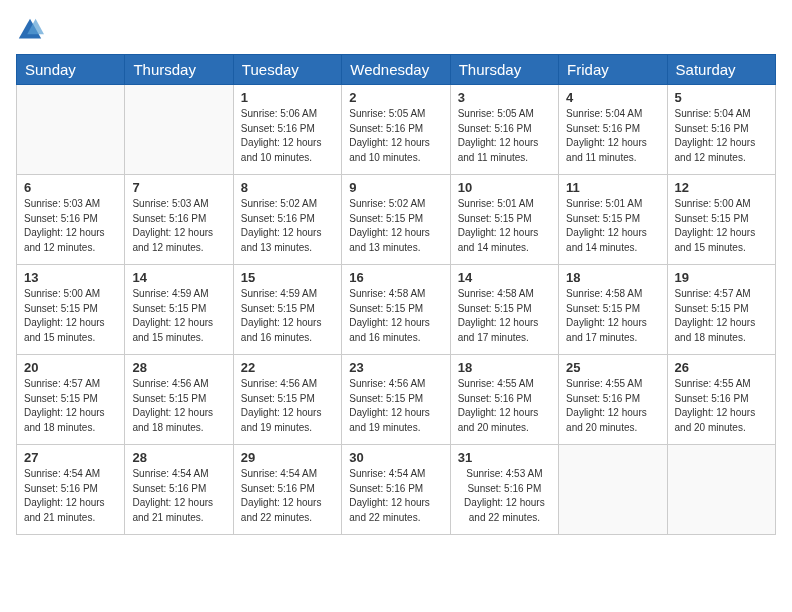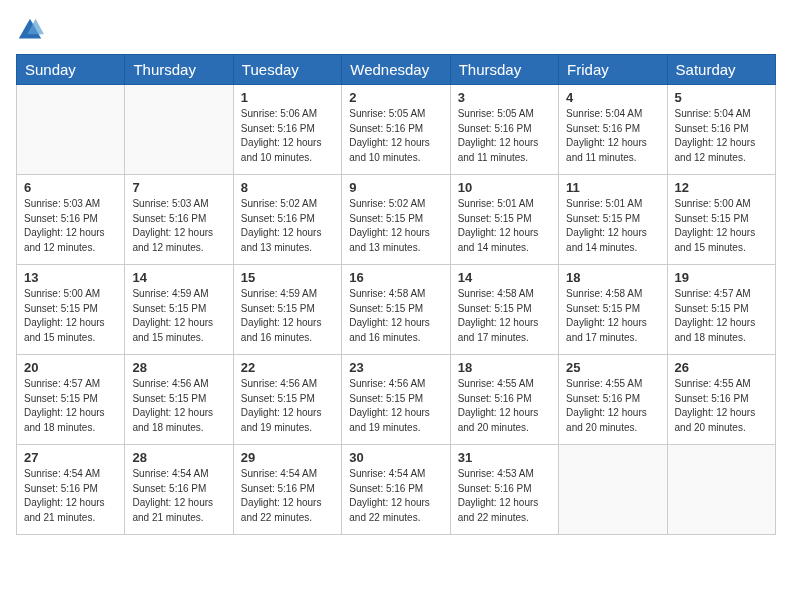--- a/index.html
+++ b/index.html
@@ -311,21 +311,21 @@
 Daylight: 12 hours and 22 minutes.</div>
         </td>
         <td>
           <span class="day-number">30</span>
           <div class="day-info" style="white-space: pre-line;">Sunrise: 4:54 AM
 Sunset: 5:16 PM
 Daylight: 12 hours and 22 minutes.</div>
         </td>
         <td>
           <span class="day-number">31</span>
-          <div class="day-info" style="white-space: pre-line;">Sunrise: 4:53 AM
+          <div class="day-info" style="white-space: pre-line; text-align: center;">Sunrise: 4:53 AM
 Sunset: 5:16 PM
 Daylight: 12 hours and 22 minutes.</div>
         </td>
         <td class="empty-cell"></td>
         <td class="empty-cell"></td>
       </tr>
     </tbody>
 </table>
 
 </body></html>

